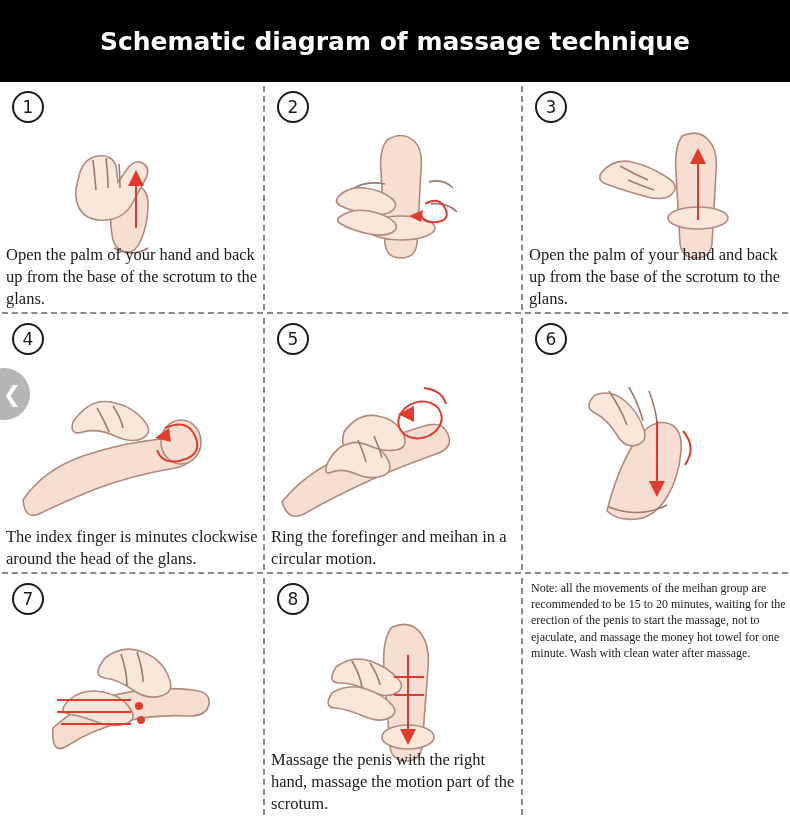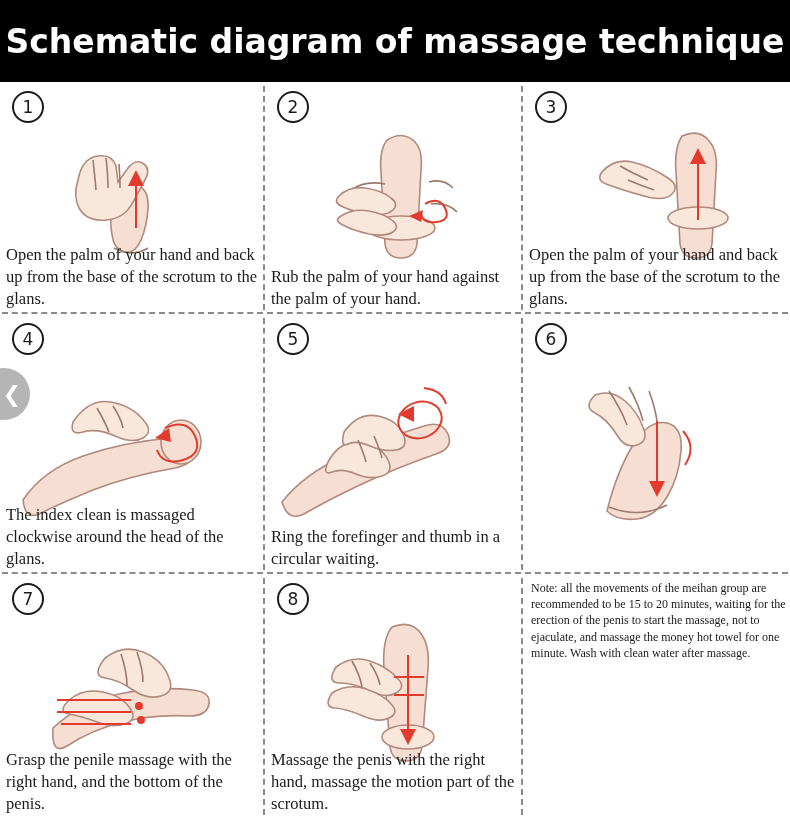--- a/index.html
+++ b/index.html
@@ -26,21 +26,21 @@
     left: 0;
     width: 790px;
     height: 82px;
     background: #000000;
     display: flex;
     align-items: center;
     justify-content: center;
   }
   .title-text {
     color: #ffffff;
-    font-size: 33px;
+    font-size: 25px;
     font-weight: bold;
     letter-spacing: 0px;
     font-family: "DejaVu Sans", sans-serif;
     text-align: center;
     white-space: nowrap;
   }
   
   .grid {
     position: absolute;
     top: 82px;
@@ -181,21 +181,20 @@
           <ellipse class="skin2" cx="122" cy="108" rx="34" ry="12"></ellipse>
           <path class="outline" d="M72 70 q14 -10 34 -6"></path>
           <path class="skin2" d="M60 76 q10 -10 26 -8 q16 2 26 10 q8 6 2 12 q-6 6 -22 4 q-18 -2 -30 -8 q-8 -4 -2 -10z"></path>
           <path class="skin2" d="M62 96 q12 -8 28 -5 q16 3 24 10 q7 6 0 11 q-8 5 -24 2 q-18 -4 -28 -10 q-7 -4 0 -8z"></path>
           <path class="outline" d="M150 62 q14 -4 24 6"></path>
           <path class="outline" d="M152 84 q16 -2 26 8"></path>
           <path class="redline" d="M146 84 q14 -8 20 4 q6 12 -8 14 q-14 2 -16 -8"></path>
           <path class="redfill" d="M130 96 l14 -6 l-2 12z"></path>
         </svg>
       </div>
-      <div class="caption">Rub the palm of your hand against the palm of your hand.</div>
     </div>
 
     <div class="cell sep-bottom">
       <div class="num-badge">3</div>
       <div class="art">
         <svg width="230" height="160" viewBox="0 0 230 160" aria-hidden="true">
           <path class="skin" d="M140 16 q18 -8 28 6 q8 10 6 30 l-4 72 q-2 14 -16 14 q-14 0 -16 -14 l-4 -72 q-2 -24 6 -36z"></path>
           <ellipse class="skin2" cx="156" cy="98" rx="30" ry="11"></ellipse>
           <path class="skin2" d="M60 52 q12 -14 30 -10 q18 4 36 16 q12 8 4 16 q-8 8 -28 2 q-22 -6 -38 -12 q-10 -4 -4 -12z"></path>
           <path class="outline" d="M78 46 q14 8 28 14"></path>
@@ -213,38 +212,38 @@
         <svg width="240" height="160" viewBox="0 0 240 160" aria-hidden="true">
           <path class="skin" d="M10 134 q20 -30 60 -44 q40 -14 88 -18 q20 -2 22 12 q2 14 -18 18 q-46 8 -82 22 q-34 14 -54 24 q-14 6 -16 -14z"></path>
           <ellipse class="skin" cx="168" cy="76" rx="20" ry="22"></ellipse>
           <path class="skin2" d="M60 56 q16 -24 38 -20 q22 4 34 20 q8 10 -2 16 q-10 6 -28 -2 q-18 -8 -32 -4 q-14 4 -10 -10z"></path>
           <path class="outline" d="M84 42 q8 14 12 24"></path>
           <path class="outline" d="M100 40 q8 12 10 22"></path>
           <path class="redline" d="M152 62 q22 -10 30 8 q8 18 -12 24 q-20 6 -26 -10"></path>
           <path class="redfill" d="M142 72 l14 -10 l2 14z"></path>
         </svg>
       </div>
-      <div class="caption">The index clean is massaged clockwise around the head of the glans.</div>
+      <div class="caption">The index finger is minutes clockwise around the head of the glans.</div>
     </div>
 
     <div class="cell sep-right sep-bottom">
       <div class="num-badge">5</div>
       <div class="art">
         <svg width="240" height="160" viewBox="0 0 240 160" aria-hidden="true">
           <path class="skin" d="M8 136 q22 -28 62 -46 q40 -18 80 -30 q18 -6 24 8 q6 14 -12 20 q-40 14 -74 30 q-34 16 -58 30 q-16 8 -22 -12z"></path>
           <path class="skin2" d="M54 96 q12 -22 32 -20 q20 2 28 18 q6 12 -6 16 q-12 4 -26 -2 q-14 -6 -24 -2 q-10 4 -4 -10z"></path>
           <path class="skin2" d="M70 66 q14 -20 34 -16 q20 4 26 20 q4 12 -8 14 q-12 2 -26 -4 q-14 -6 -22 -2 q-8 4 -4 -12z"></path>
           <path class="outline" d="M84 74 q6 14 8 22"></path>
           <path class="outline" d="M100 70 q6 14 8 22"></path>
           <ellipse class="redline" cx="146" cy="54" rx="22" ry="18" transform="rotate(-18 146 54)"></ellipse>
           <path class="redfill" d="M124 48 l16 -8 l0 16z"></path>
           <path class="redline" d="M150 22 q18 2 22 16"></path>
         </svg>
       </div>
-      <div class="caption">Ring the forefinger and thumb in a circular waiting.</div>
+      <div class="caption">Ring the forefinger and meihan in a circular motion.</div>
     </div>
 
     <div class="cell sep-bottom">
       <div class="num-badge">6</div>
       <div class="art">
         <svg width="240" height="170" viewBox="0 0 240 170" aria-hidden="true">
           <path class="skin" d="M70 150 q10 -40 26 -66 q16 -26 34 -22 q16 4 14 28 q-2 26 -14 46 q-12 20 -30 22 q-20 2 -30 -8z"></path>
           <path class="outline" d="M72 146 q30 12 58 -2"></path>
           <path class="skin2" d="M58 34 q16 -6 30 6 q12 10 18 26 q6 14 -6 18 q-12 4 -20 -10 q-10 -16 -22 -22 q-12 -6 0 -18z"></path>
           <path class="outline" d="M72 30 q12 18 18 34"></path>
@@ -266,21 +265,20 @@
           <path class="outline" d="M108 30 q6 18 6 32"></path>
           <path class="outline" d="M124 28 q6 18 6 30"></path>
           <path class="skin2" d="M56 76 q14 -12 34 -8 q20 4 28 18 q6 10 -6 14 q-14 4 -28 -2 q-16 -6 -28 -8 q-12 -2 0 -14z"></path>
           <path class="redline" d="M44 76 L118 76"></path>
           <path class="redline" d="M44 88 L118 88"></path>
           <path class="redline" d="M48 100 L118 100"></path>
           <circle class="redfill" cx="126" cy="82" r="4"></circle>
           <circle class="redfill" cx="128" cy="96" r="4"></circle>
         </svg>
       </div>
-      <div class="caption">Grasp the penile massage with the right hand, and the bottom of the penis.</div>
     </div>
 
     <div class="cell sep-right">
       <div class="num-badge">8</div>
       <div class="art">
         <svg width="240" height="155" viewBox="0 0 240 155" aria-hidden="true">
           <path class="skin" d="M118 6 q20 -8 30 8 q8 12 6 34 l-6 78 q-2 14 -16 14 q-14 0 -16 -14 l-6 -78 q-2 -30 8 -42z"></path>
           <ellipse class="skin2" cx="134" cy="116" rx="26" ry="12"></ellipse>
           <path class="skin2" d="M62 46 q16 -12 34 -6 q18 6 28 18 q8 8 -2 14 q-10 6 -26 -2 q-16 -8 -30 -8 q-14 0 -4 -16z"></path>
           <path class="skin2" d="M58 72 q16 -10 34 -4 q18 6 26 16 q7 8 -3 13 q-10 5 -26 -2 q-16 -7 -28 -8 q-12 -1 -3 -15z"></path>

